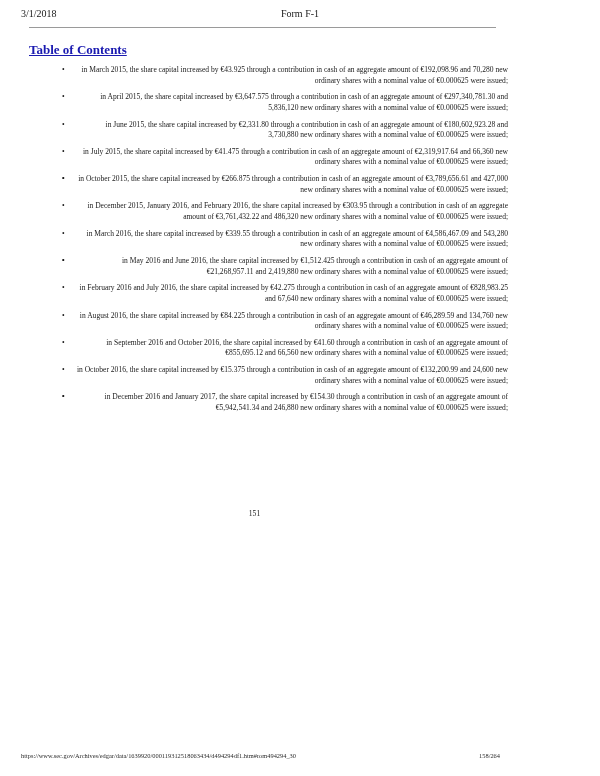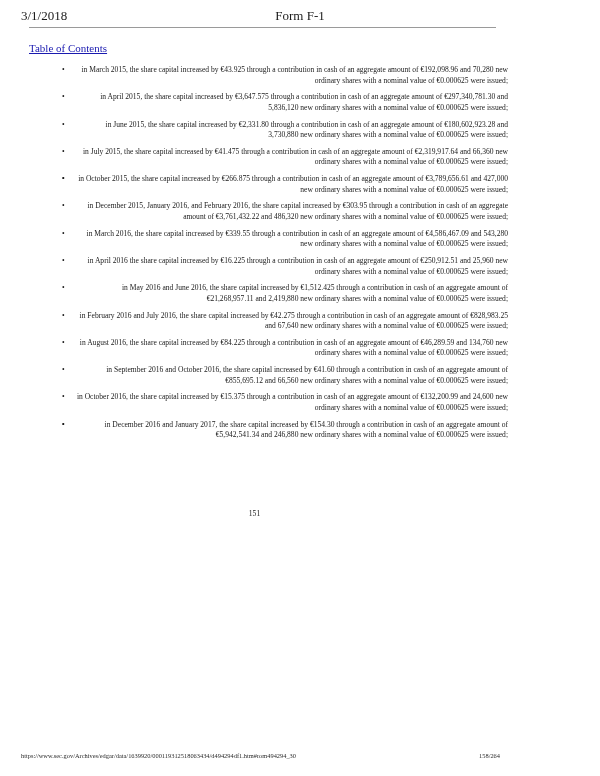--- a/index.html
+++ b/index.html
@@ -14,21 +14,21 @@
       font-family: "Liberation Serif", "DejaVu Serif", serif;
       color: #1a1a1a;
       overflow: hidden;
     }
     .top-header {
       position: absolute;
       top: 8px;
       left: 0;
       width: 600px;
       height: 14px;
-      font-size: 13px;
+      font-size: 10px;
     }
     .top-header .date {
       position: absolute;
       left: 21px;
       top: 0;
     }
     .top-header .form-title {
       position: absolute;
       left: 0;
       width: 600px;
@@ -40,22 +40,22 @@
       top: 27px;
       left: 29px;
       width: 467px;
       height: 0;
       border-top: 1px solid #9a9a9a;
     }
     .toc-link {
       position: absolute;
       top: 42px;
       left: 29px;
-      font-size: 11px;
-      font-weight: normal;
+      font-size: 13px;
+      font-weight: bold;
       color: #1a1ab0;
       text-decoration: underline;
       cursor: pointer;
     }
     .bullet-list {
       position: absolute;
       top: 65px;
       left: 0;
       width: 600px;
       margin: 0;
@@ -148,21 +148,20 @@
   <li class="bullet-item">
     <span class="bullet">•</span>
     <span class="text">in December 2015, January 2016, and February 2016, the share capital increased by €303.95 through a contribution in cash of an aggregate amount of €3,761,432.22 and 486,320 new ordinary shares with a nominal value of €0.000625 were issued;</span>
   </li>
   <li class="bullet-item">
     <span class="bullet">•</span>
     <span class="text">in March 2016, the share capital increased by €339.55 through a contribution in cash of an aggregate amount of €4,586,467.09 and 543,280 new ordinary shares with a nominal value of €0.000625 were issued;</span>
   </li>
   <li class="bullet-item">
     <span class="bullet">•</span>
-    <span class="text">in April 2016 the share capital increased by €16.225 through a contribution in cash of an aggregate amount of €250,912.51 and 25,960 new ordinary shares with a nominal value of €0.000625 were issued;</span>
   </li>
   <li class="bullet-item">
     <span class="bullet">•</span>
     <span class="text">in May 2016 and June 2016, the share capital increased by €1,512.425 through a contribution in cash of an aggregate amount of €21,268,957.11 and 2,419,880 new ordinary shares with a nominal value of €0.000625 were issued;</span>
   </li>
   <li class="bullet-item">
     <span class="bullet">•</span>
     <span class="text">in February 2016 and July 2016, the share capital increased by €42.275 through a contribution in cash of an aggregate amount of €828,983.25 and 67,640 new ordinary shares with a nominal value of €0.000625 were issued;</span>
   </li>
   <li class="bullet-item">

